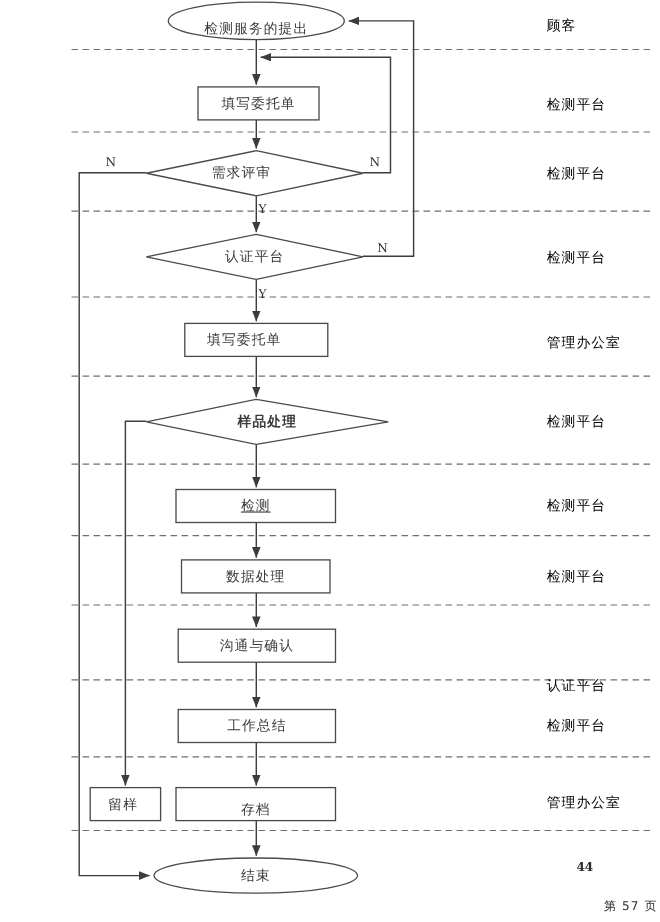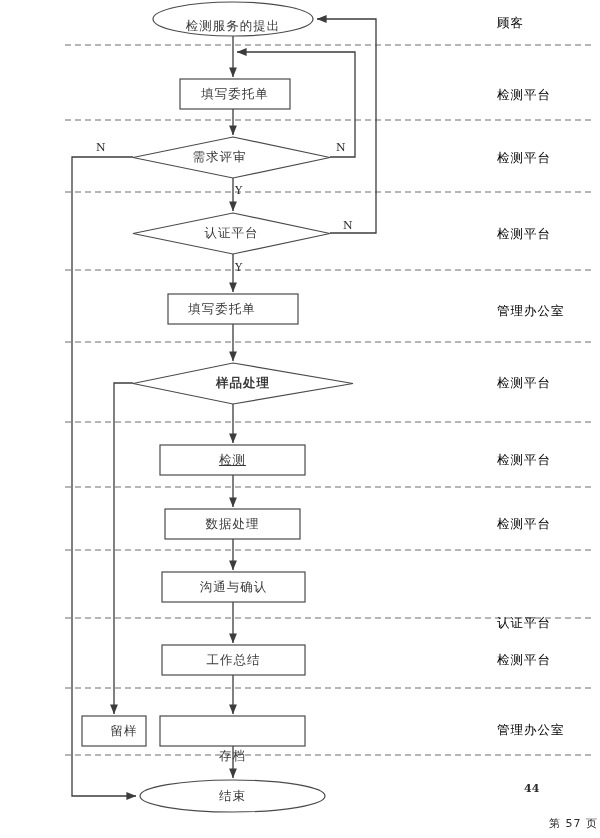--- a/index.html
+++ b/index.html
@@ -139,22 +139,22 @@
   <div class="node-label" style="left:153px;top:2px;width:160px;height:48px;text-align:center;">检测服务的提出</div>
   <div class="node-label" style="left:180px;top:79px;width:110px;height:30px;">填写委托单</div>
   <div class="node-label" style="left:121px;top:137px;width:197px;height:41px;">需求评审</div>
   <div class="node-label" style="left:133px;top:213px;width:197px;height:41px;">认证平台</div>
   <div class="node-label" style="left:152px;top:294px;width:140px;height:30px;">填写委托单</div>
   <div class="node-label" style="left:133px;top:363px;width:220px;height:41px;font-weight:bold;">样品处理</div>
   <div class="node-label" style="left:160px;top:445px;width:145px;height:30px;text-decoration:underline;">检测</div>
   <div class="node-label" style="left:165px;top:509px;width:135px;height:30px;">数据处理</div>
   <div class="node-label" style="left:162px;top:572px;width:143px;height:30px;">沟通与确认</div>
   <div class="node-label" style="left:162px;top:645px;width:143px;height:30px;">工作总结</div>
-  <div class="node-label" style="left:84px;top:716px;width:80px;height:30px;">留样</div>
-  <div class="node-label" style="left:160px;top:736px;width:145px;height:40px;">存档</div>
+  <div class="node-label" style="left:72px;top:716px;width:80px;height:30px;">留样</div>
+  <div class="node-label" style="left:160px;top:716px;width:145px;height:40px;">存档</div>
   <div class="node-label" style="left:140px;top:780px;width:185px;height:32px;">结束</div>
 
   <div class="edge-label" style="left:96px;top:141px;">N</div>
   <div class="edge-label" style="left:336px;top:141px;">N</div>
   <div class="edge-label" style="left:235px;top:184px;">Y</div>
   <div class="edge-label" style="left:343px;top:219px;">N</div>
   <div class="edge-label" style="left:235px;top:261px;">Y</div>
 
   <div class="lane-label" style="left:497px;top:15px;">顾客</div>
   <div class="lane-label" style="left:497px;top:87px;">检测平台</div>

